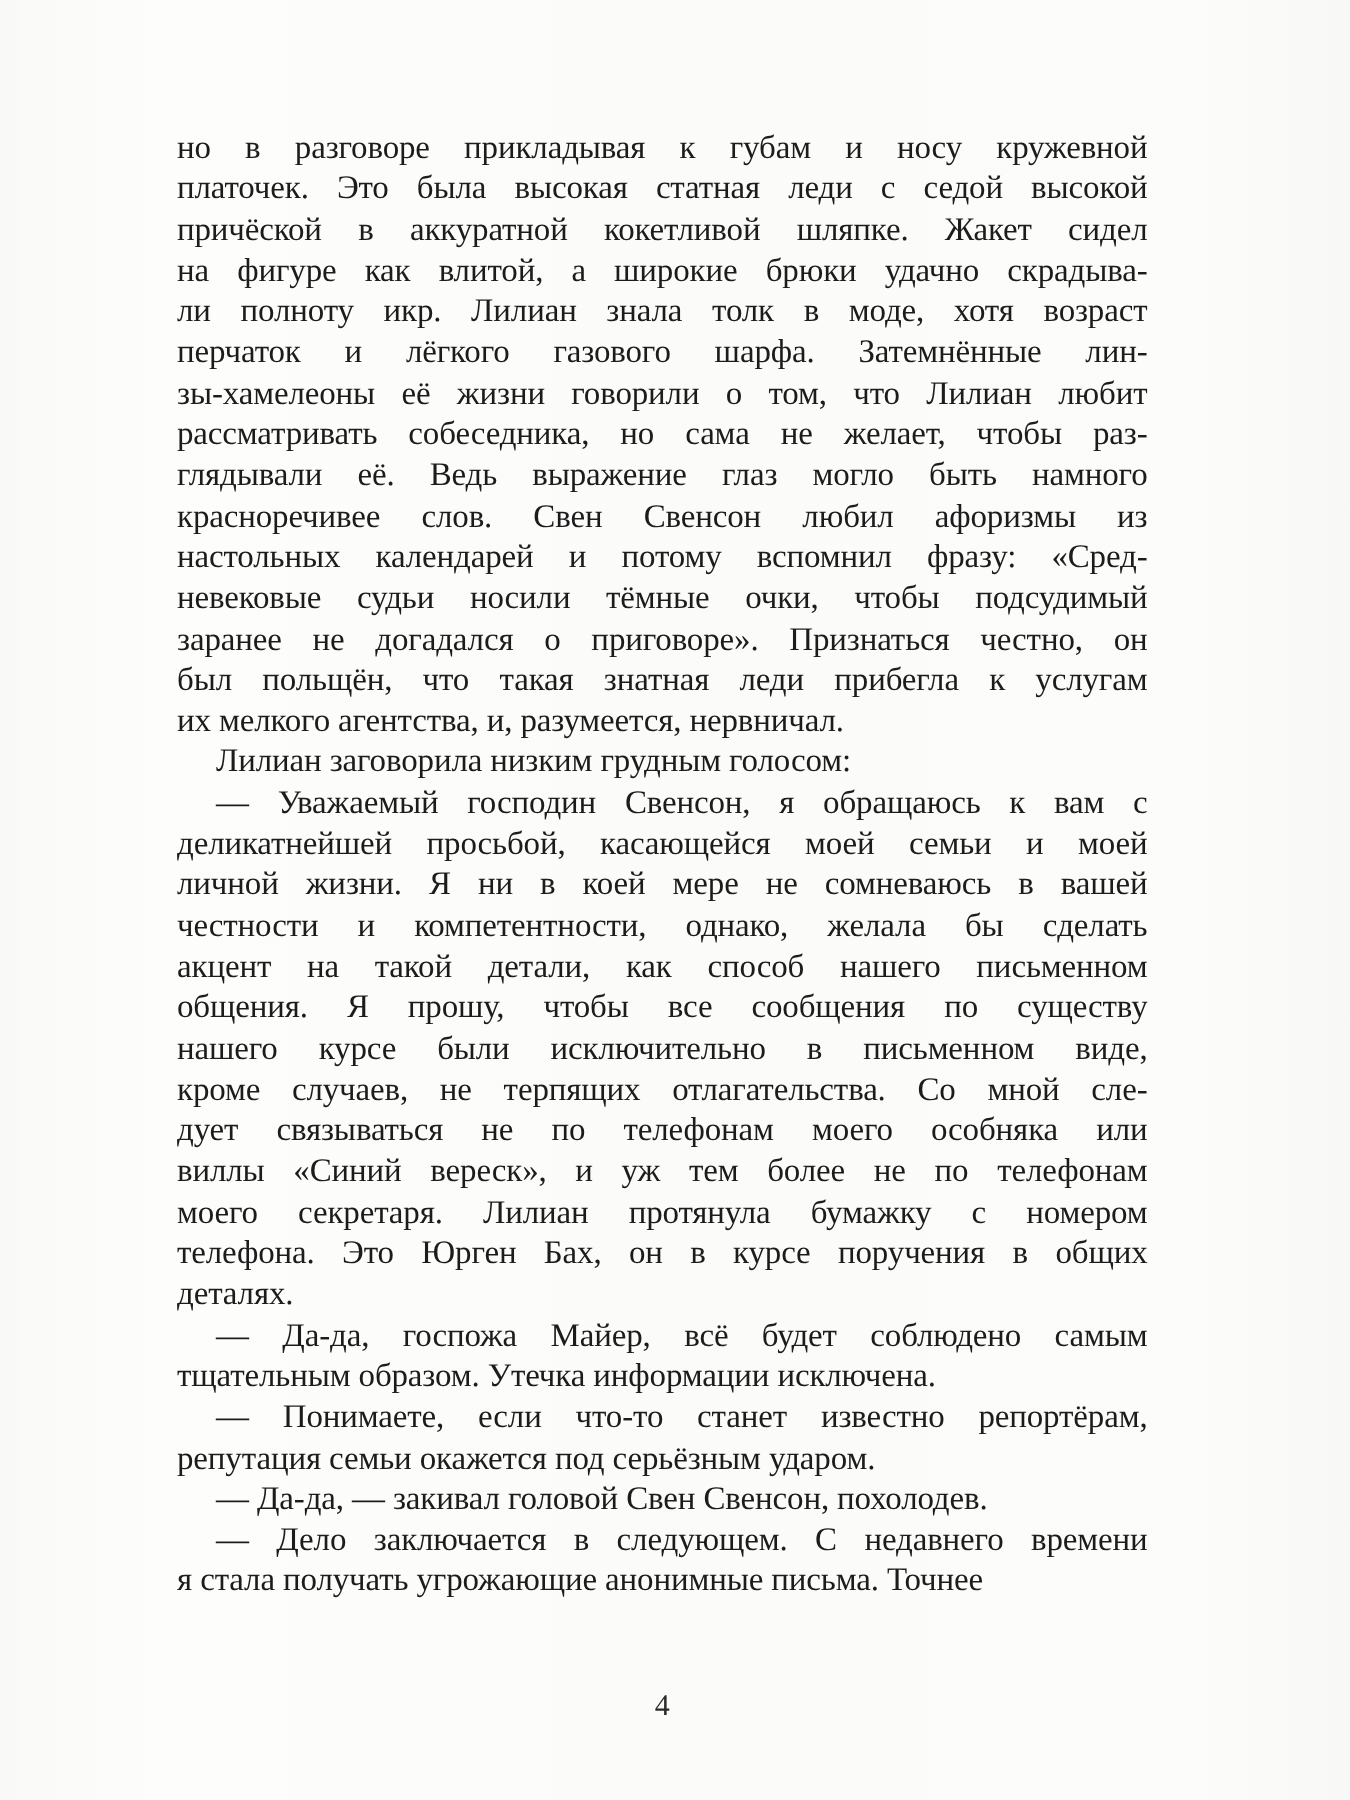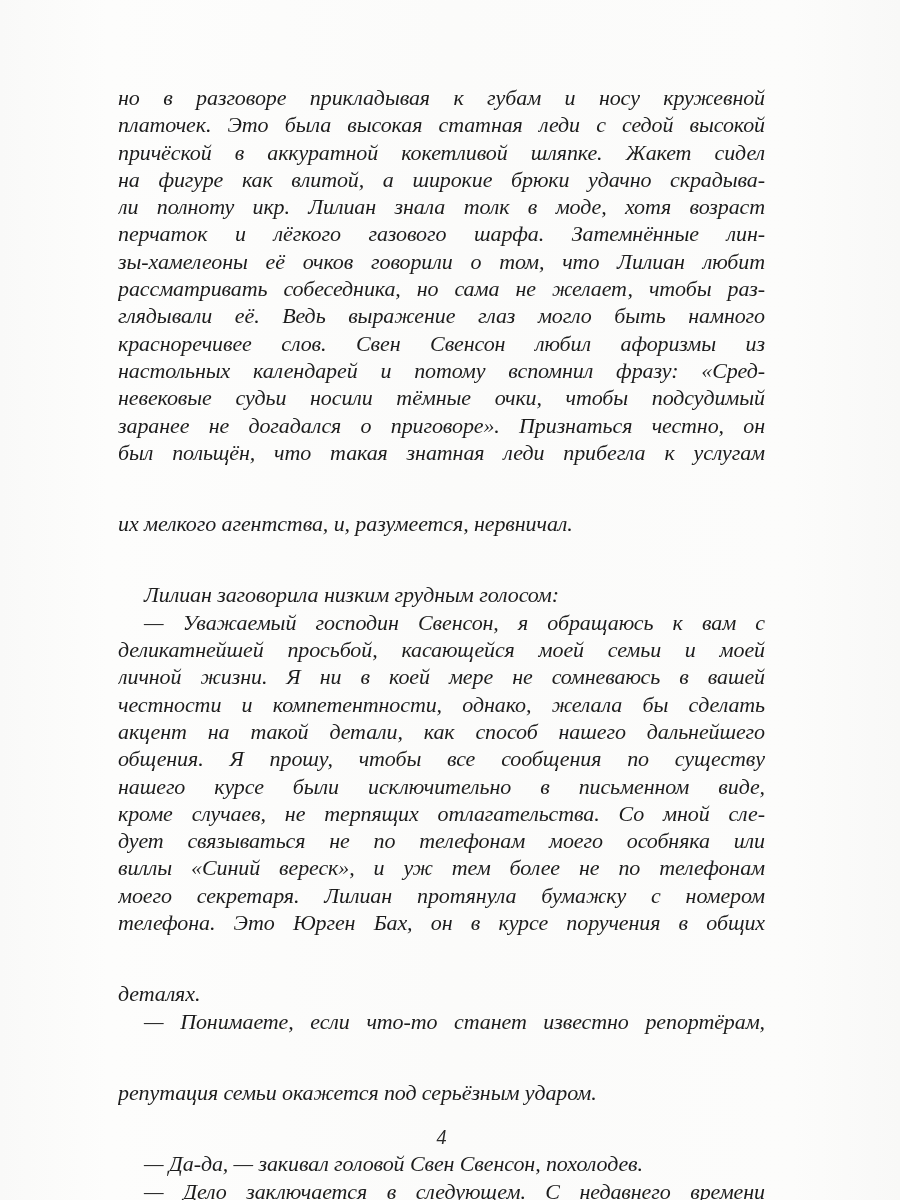--- a/index.html
+++ b/index.html
@@ -11,21 +11,20 @@
     height: 1200px;
     font-family: "Liberation Serif", "DejaVu Serif", serif;
     background: #ffffff;
   }
   .page {
     position: relative;
     width: 900px;
     height: 1200px;
     background: linear-gradient(90deg, #f9f9f8 0%, #fdfdfc 12%, #fbfbfa 50%, #fcfcfb 88%, #f8f8f7 100%);
     overflow: hidden;
-    font-style: italic;
   }
   .text-block {
     position: absolute;
     left: 118px;
     top: 84px;
     width: 647px;
     color: #1c1c1c;
     font-size: 22px;
     letter-spacing: -0.1px;
   }
@@ -35,21 +34,20 @@
   }
   .line {
     line-height: 27.3px;
     height: 27.3px;
     text-align: justify;
     text-align-last: justify;
     overflow: hidden;
   }
   .line.last {
     text-align-last: left;
-    margin-top: 44px;
   }
   .para.indent .line:first-child {
     text-indent: 26px;
   }
   .folio {
     position: absolute;
     left: 118px;
     top: 1125px;
     width: 647px;
     text-align: center;
@@ -63,47 +61,51 @@
 
 <div class="page">
   <main class="text-block" id="text-block">
       <div class="para">
         <div class="line">но в разговоре прикладывая к губам и носу кружевной</div>
         <div class="line">платочек. Это была высокая статная леди с седой высокой</div>
         <div class="line">причёской в аккуратной кокетливой шляпке. Жакет сидел</div>
         <div class="line">на фигуре как влитой, а широкие брюки удачно скрадыва-</div>
         <div class="line">ли полноту икр. Лилиан знала толк в моде, хотя возраст</div>
         <div class="line">перчаток и лёгкого газового шарфа. Затемнённые лин-</div>
-        <div class="line">зы-хамелеоны её очков говорили о том, что Лилиан любит</div>
+        <div class="line">зы-хамелеоны её жизни говорили о том, что Лилиан любит</div>
         <div class="line">рассматривать собеседника, но сама не желает, чтобы раз-</div>
         <div class="line">глядывали её. Ведь выражение глаз могло быть намного</div>
         <div class="line">красноречивее слов. Свен Свенсон любил афоризмы из</div>
         <div class="line">настольных календарей и потому вспомнил фразу: «Сред-</div>
         <div class="line">невековые судьи носили тёмные очки, чтобы подсудимый</div>
         <div class="line">заранее не догадался о приговоре». Признаться честно, он</div>
         <div class="line">был польщён, что такая знатная леди прибегла к услугам</div>
         <div class="line last">их мелкого агентства, и, разумеется, нервничал.</div>
       </div>
       <div class="para indent">
         <div class="line last">Лилиан заговорила низким грудным голосом:</div>
       </div>
       <div class="para indent">
         <div class="line">— Уважаемый господин Свенсон, я обращаюсь к вам с</div>
         <div class="line">деликатнейшей просьбой, касающейся моей семьи и моей</div>
         <div class="line">личной жизни. Я ни в коей мере не сомневаюсь в вашей</div>
         <div class="line">честности и компетентности, однако, желала бы сделать</div>
-        <div class="line">акцент на такой детали, как способ нашего дальнейшего</div>
+        <div class="line">акцент на такой детали, как способ нашего письменном</div>
         <div class="line">общения. Я прошу, чтобы все сообщения по существу</div>
         <div class="line">нашего курсе были исключительно в письменном виде,</div>
         <div class="line">кроме случаев, не терпящих отлагательства. Со мной сле-</div>
         <div class="line">дует связываться не по телефонам моего особняка или</div>
         <div class="line">виллы «Синий вереск», и уж тем более не по телефонам</div>
         <div class="line">моего секретаря. Лилиан протянула бумажку с номером</div>
         <div class="line">телефона. Это Юрген Бах, он в курсе поручения в общих</div>
         <div class="line last">деталях.</div>
+      </div>
+      <div class="para indent">
+        <div class="line">— Да-да, госпожа Майер, всё будет соблюдено самым</div>
+        <div class="line last">тщательным образом. Утечка информации исключена.</div>
       </div>
       <div class="para indent">
         <div class="line">— Понимаете, если что-то станет известно репортёрам,</div>
         <div class="line last">репутация семьи окажется под серьёзным ударом.</div>
       </div>
       <div class="para indent">
         <div class="line last">— Да-да, — закивал головой Свен Свенсон, похолодев.</div>
       </div>
       <div class="para indent">
         <div class="line">— Дело заключается в следующем. С недавнего времени</div>

